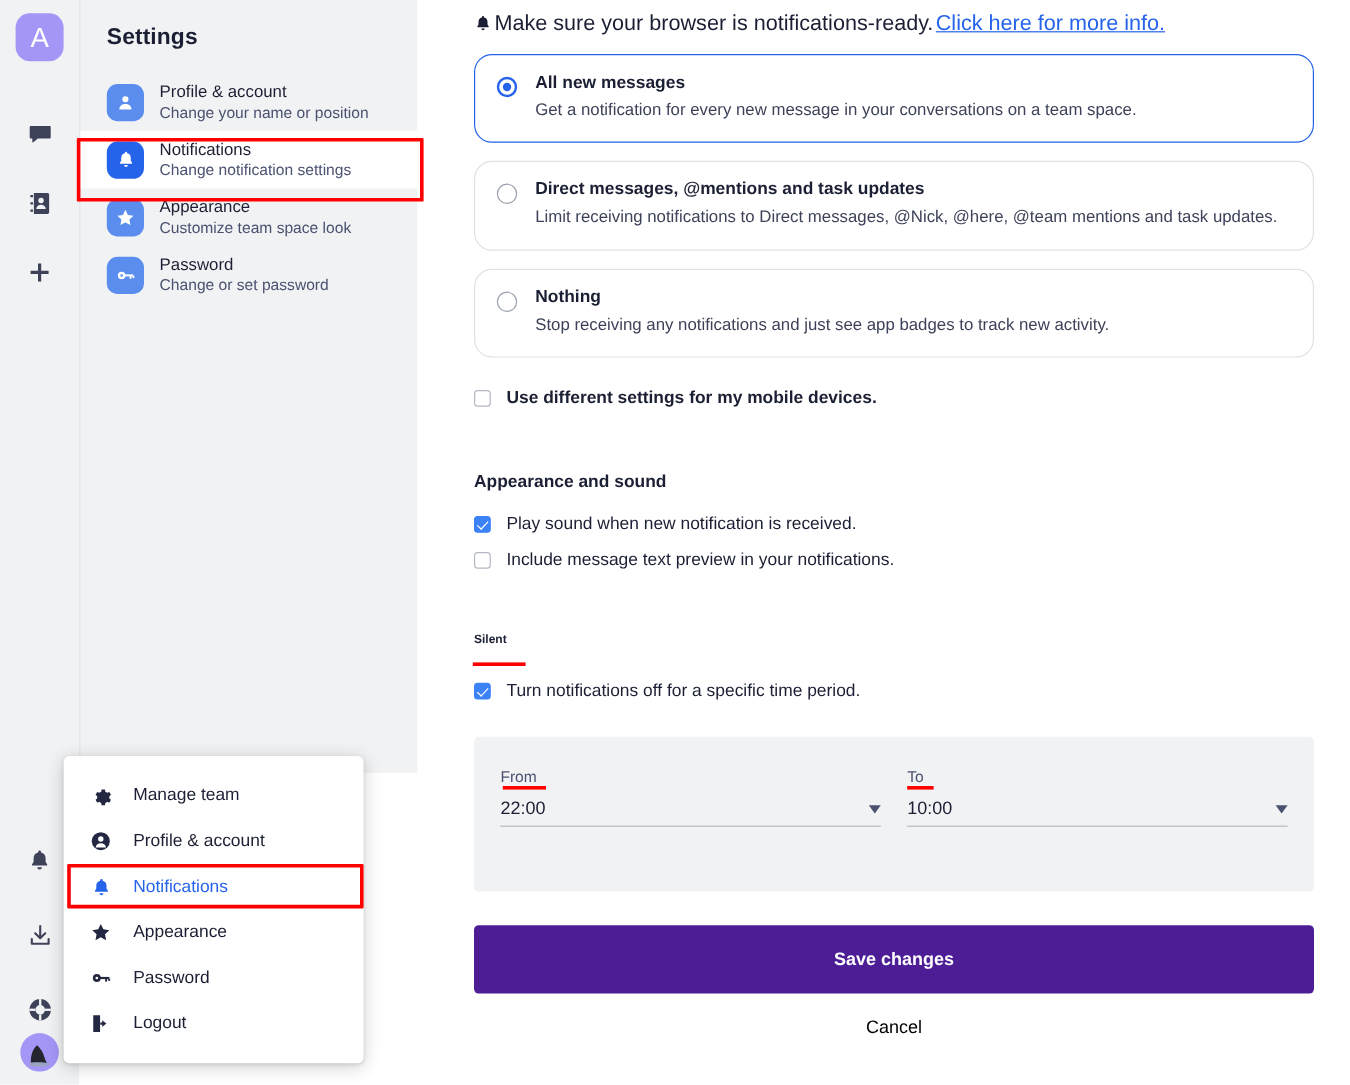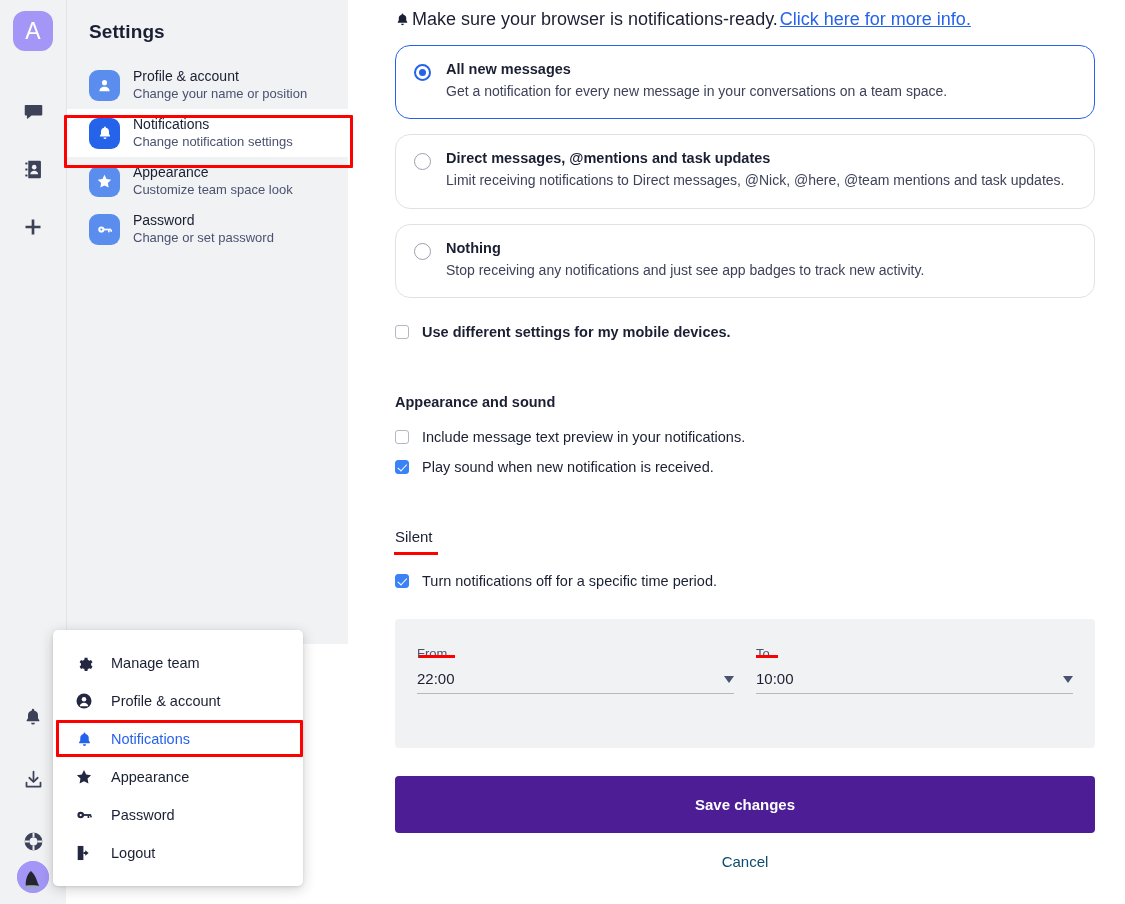--- a/index.html
+++ b/index.html
@@ -114,21 +114,21 @@
   .chk-label { font-size: 14.5px; color: #1b1f33; }
   .chk-label.bold { font-weight: 700; }
 
   .section-head {
     font-size: 14.5px; font-weight: 700; color: #1b1f33;
     margin-top: 54px;
   }
   .appearance-rows { margin-top: 19px; display: flex; flex-direction: column; gap: 14px; }
 
   .silent-head {
-    font-size: 15px; font-weight: 400; color: #1b1f33;
+    font-size: 10px; font-weight: 700; color: #1b1f33;
     margin-top: 53px; display: inline-block; position: relative;
   }
   .time-chk { margin-top: 27px; }
 
   .time-box {
     margin-top: 30px; background: #f1f2f4; border-radius: 4px;
     height: 129px; display: flex; padding: 25px 22px 0 22px; gap: 22px;
   }
   .time-field { flex: 1 1 0; position: relative; }
   .tf-label { font-size: 13px; color: #4a5270; display: inline-block; position: relative; }
@@ -141,21 +141,21 @@
            border-right: 5.5px solid transparent; border-top: 7px solid #4a5270;
            margin-bottom: 4px; }
 
   .save-btn {
     margin-top: 28px; height: 57px; width: 100%;
     background: #4c1d95; color: #fff; border: none; border-radius: 4px;
     font-size: 15px; font-weight: 700; font-family: inherit; cursor: pointer;
   }
   .cancel-btn {
     display: block; width: 100%; text-align: center; margin-top: 20px;
-    background: none; border: none; color: #0c4a6e; font-size: 15px;
+    background: none; border: none; color: #000000; font-size: 15px;
     font-family: inherit; cursor: pointer;
   }
 
   
   .ctx-menu {
     position: absolute; left: 53px; top: 630px; width: 250px;
     background: #fff; border-radius: 5px;
     box-shadow: 0 3px 14px rgba(0,0,0,.19), 0 1px 3px rgba(0,0,0,.10);
     padding: 14px 0 14px 0; z-index: 30;
   }
@@ -345,26 +345,26 @@
 
     <div class="chk-row mobile">
       <div class="checkbox"></div>
       <span class="chk-label bold">Use different settings for my mobile devices.</span>
     </div>
 
     <div class="section-head">Appearance and sound</div>
 
     <div class="appearance-rows">
       <div class="chk-row">
+        <div class="checkbox on"></div>
+        <span class="chk-label">Play sound when new notification is received.</span>
+      </div>
+      <div class="chk-row">
         <div class="checkbox"></div>
         <span class="chk-label">Include message text preview in your notifications.</span>
-      </div>
-      <div class="chk-row">
-        <div class="checkbox on"></div>
-        <span class="chk-label">Play sound when new notification is received.</span>
       </div>
     </div>
 
     <div class="silent-head">Silent</div>
 
     <div class="chk-row time-chk">
       <div class="checkbox on"></div>
       <span class="chk-label">Turn notifications off for a specific time period.</span>
     </div>
 

